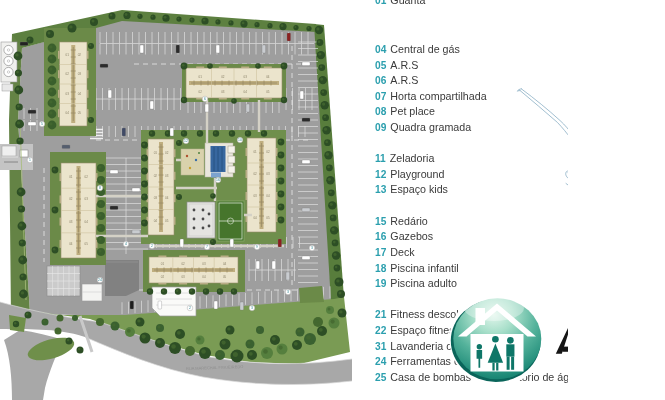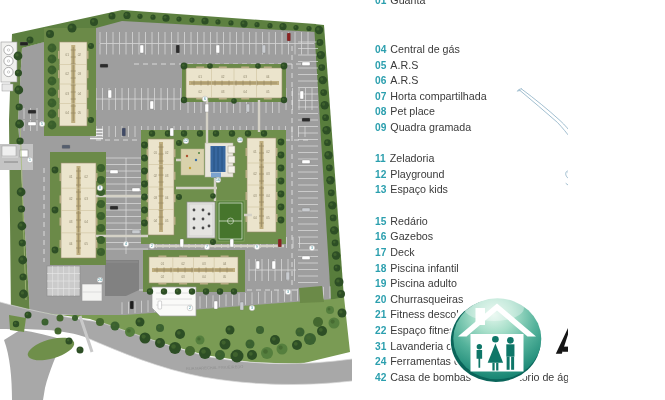--- a/index.html
+++ b/index.html
@@ -697,26 +697,25 @@
 <div class="lg" style="top:103.3px"><span class="no">08</span>Pet place</div>
 <div class="lg" style="top:119.0px"><span class="no">09</span>Quadra gramada</div>
 <div class="lg" style="top:150.2px"><span class="no">11</span>Zeladoria</div>
 <div class="lg" style="top:165.8px"><span class="no">12</span>Playground</div>
 <div class="lg" style="top:181.4px"><span class="no">13</span>Espaço kids</div>
 <div class="lg" style="top:212.7px"><span class="no">15</span>Redário</div>
 <div class="lg" style="top:228.3px"><span class="no">16</span>Gazebos</div>
 <div class="lg" style="top:243.9px"><span class="no">17</span>Deck</div>
 <div class="lg" style="top:259.5px"><span class="no">18</span>Piscina infantil</div>
 <div class="lg" style="top:275.2px"><span class="no">19</span>Piscina adulto</div>
-<div class="lg" style="top:290.8px"><span class="no">20</span>Churrasqueiras</div>
 <div class="lg" style="top:306.4px"><span class="no">21</span>Fitness descoberto</div>
 <div class="lg" style="top:322.0px"><span class="no">22</span>Espaço fitness</div>
 <div class="lg" style="top:337.6px"><span class="no">31</span>Lavanderia compartilhada</div>
 <div class="lg" style="top:353.3px"><span class="no">24</span>Ferramentas e equipamentos</div>
-<div class="lg" style="top:368.9px"><span class="no">42</span>Casa de bombas e reservatório de água</div>
+<div class="lg" style="top:368.9px"><span class="no">25</span>Casa de bombas e reservatório de água</div>
 
 <svg width="665" height="400" viewBox="0 0 665 400" style="z-index:2">
 
 <g>
 <circle cx="497" cy="339" r="47.5" fill="#ffffff"></circle>
 <defs>
 <radialGradient id="ball" cx="0.46" cy="0.2" r="0.9">
 <stop offset="0" stop-color="#e2f6ec"></stop>
 <stop offset="0.25" stop-color="#a8dfca"></stop>
 <stop offset="0.55" stop-color="#54b29b"></stop>

